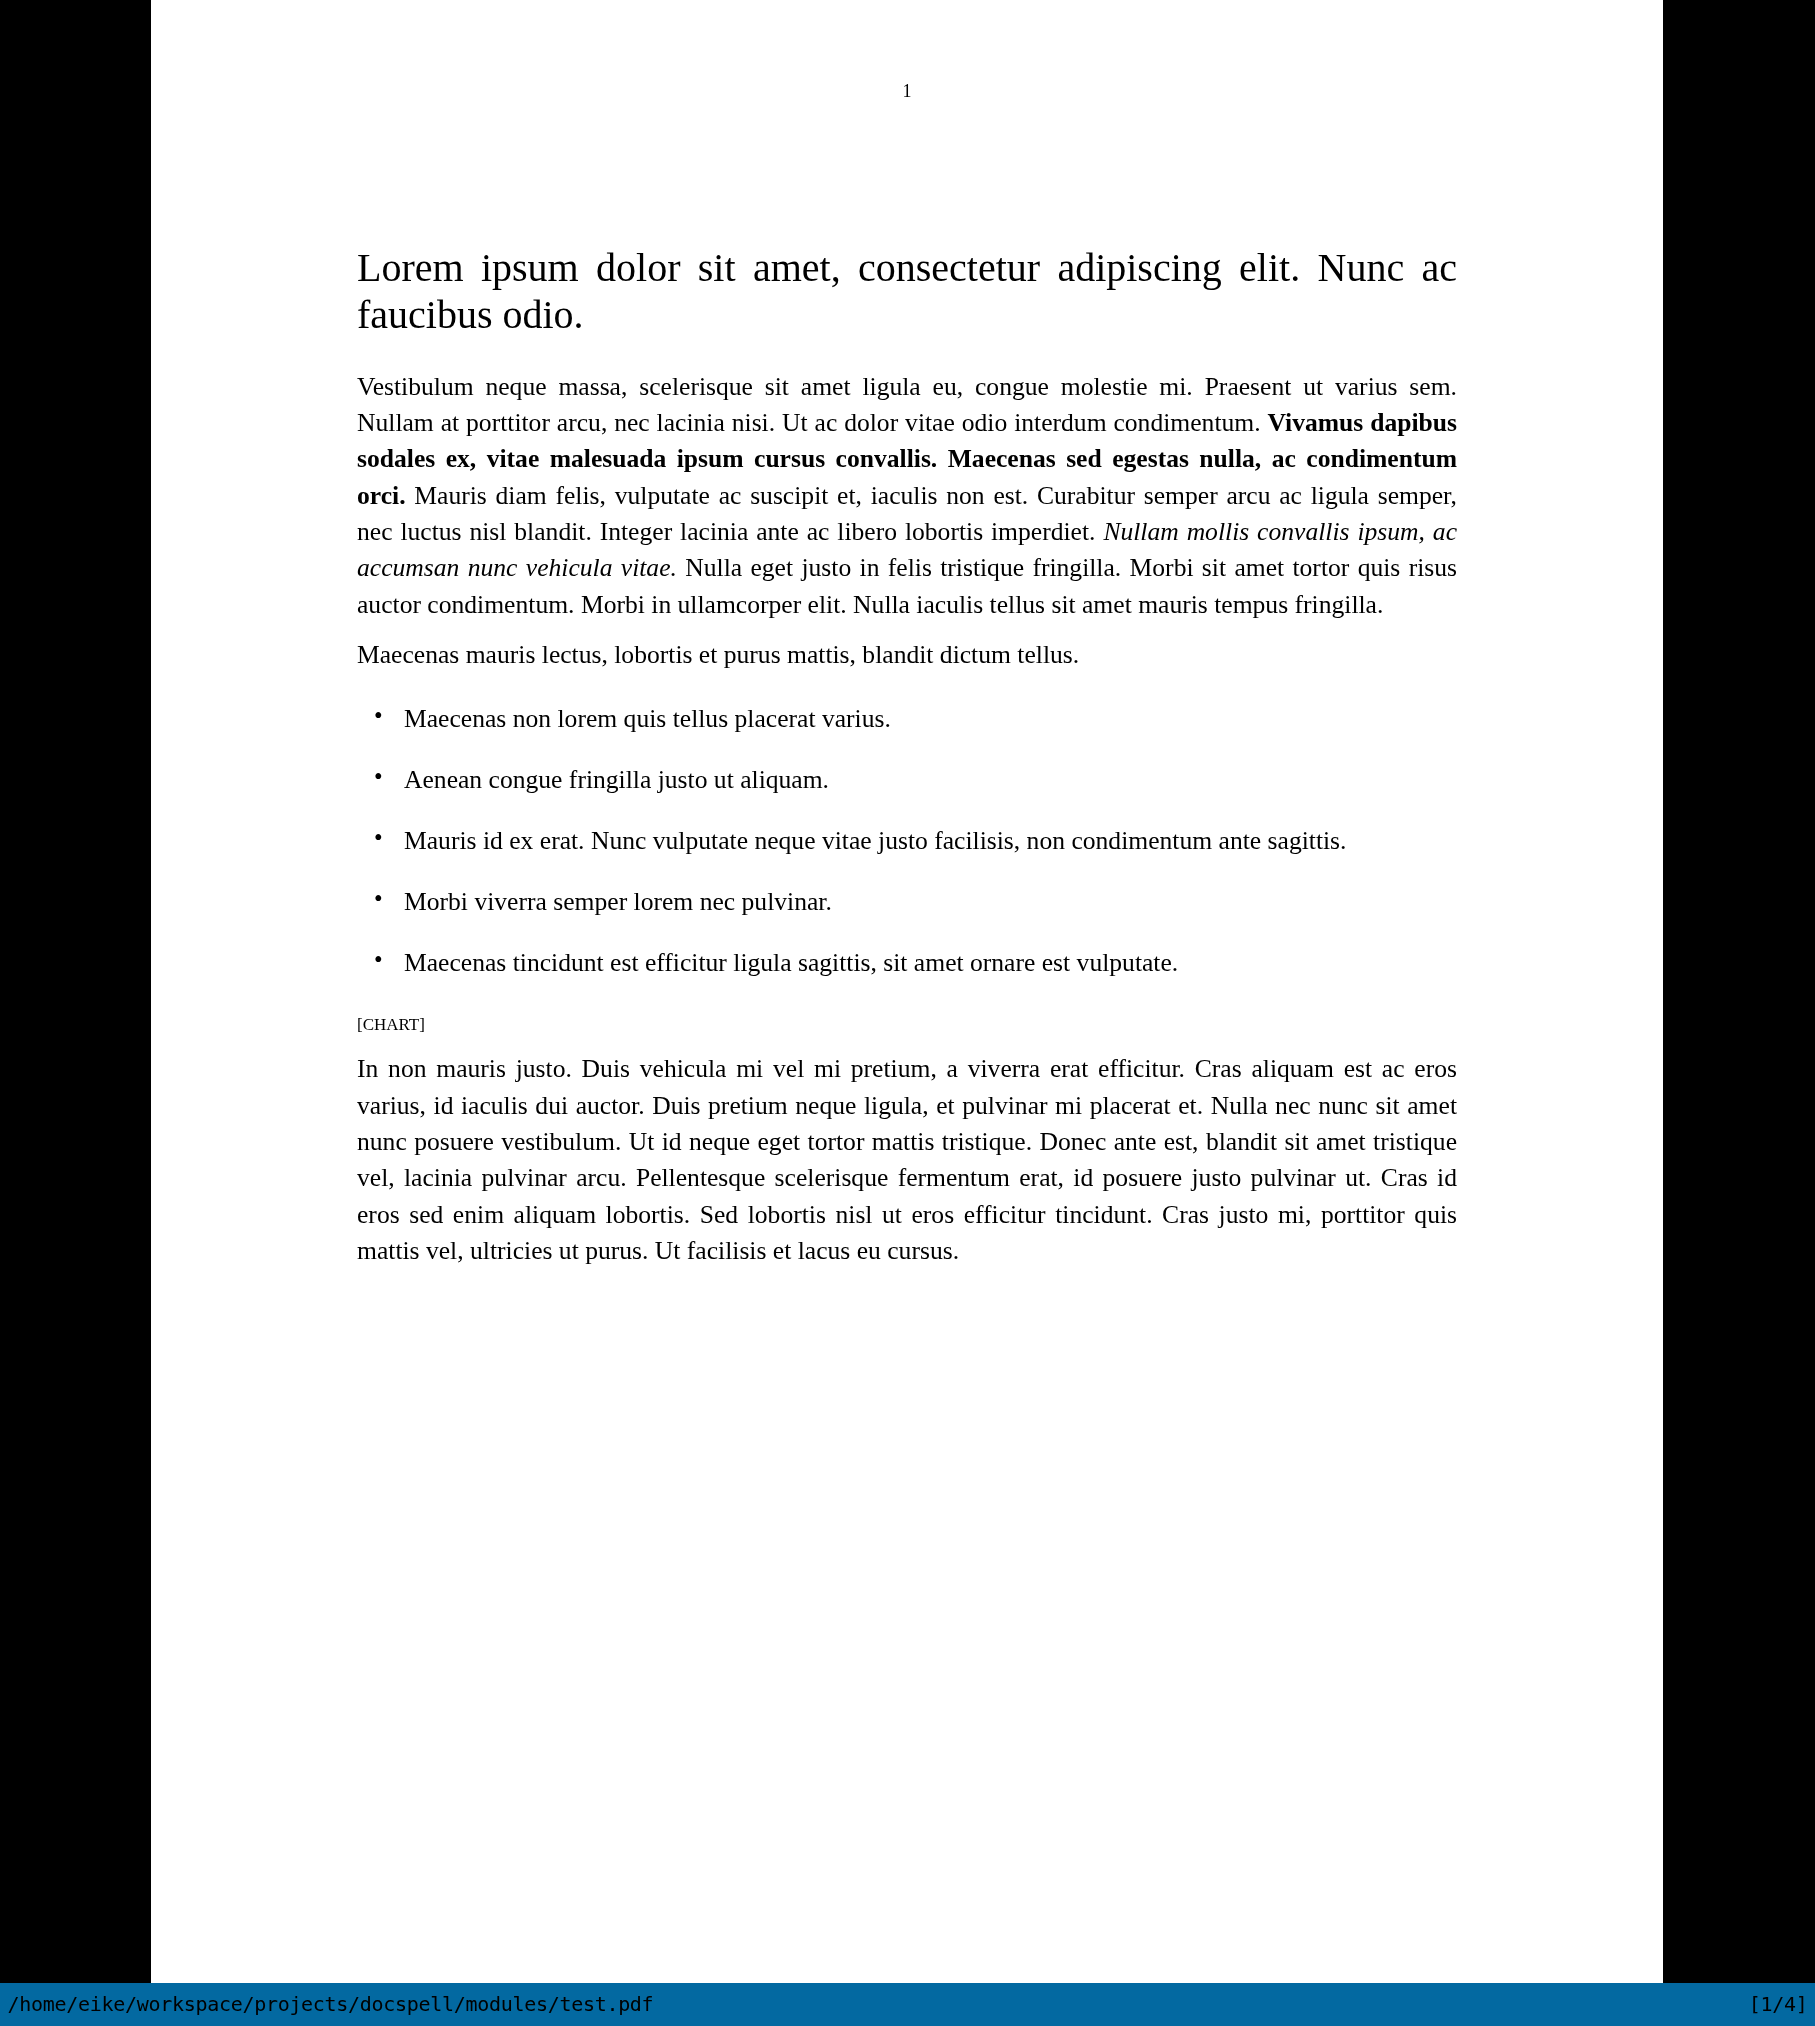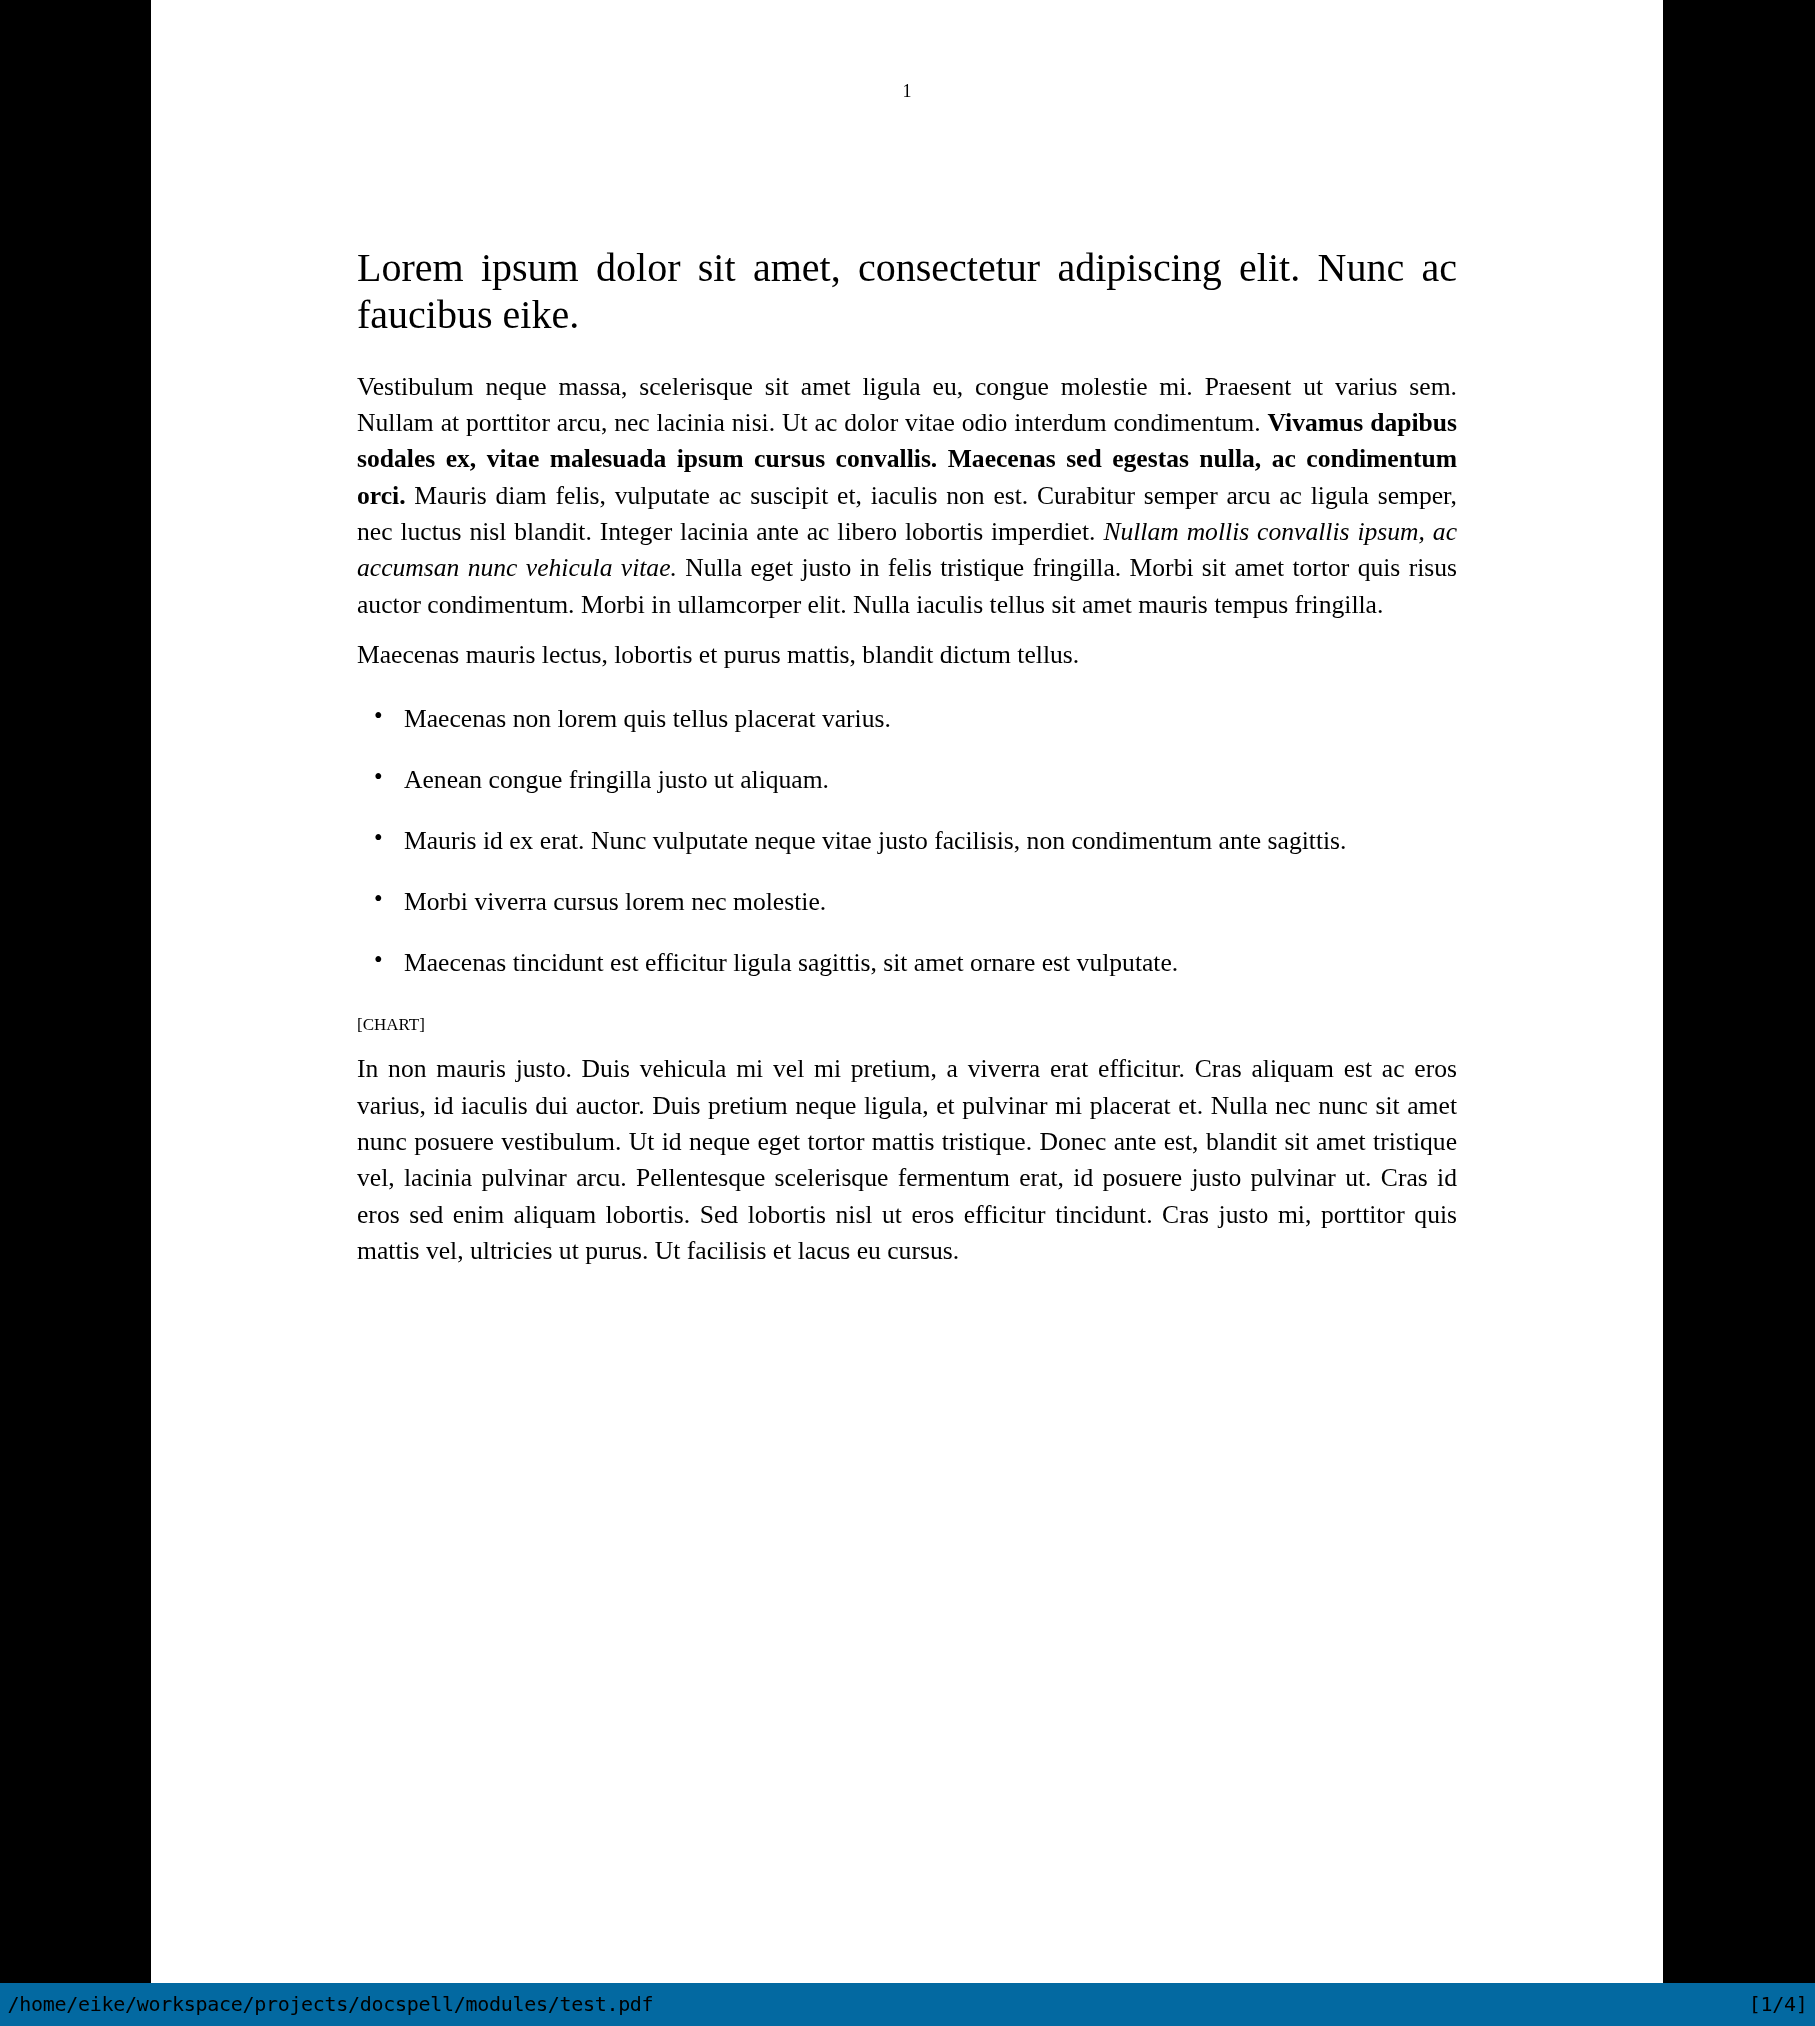--- a/index.html
+++ b/index.html
@@ -141,31 +141,31 @@
 
 <div id="viewer">
 
   <div id="page">
 
     <div class="pagenum">1</div>
 
     <div class="doc-body">
 
 
-      <h2 class="section-title">Lorem ipsum dolor sit amet, consectetur adipiscing elit. Nunc ac faucibus eike.</h2>
+      <h2 class="section-title">Lorem ipsum dolor sit amet, consectetur adipiscing elit. Nunc ac faucibus odio.</h2>
 
       <p class="para"><span>Vestibulum neque massa, scelerisque sit amet ligula eu, congue molestie mi. Praesent ut varius sem. Nullam at porttitor arcu, nec lacinia nisi. Ut ac dolor vitae odio interdum condimentum. </span><b>Vivamus dapibus sodales ex, vitae malesuada ipsum cursus convallis. Maecenas sed egestas nulla, ac condimentum orci.</b><span> Mauris diam felis, vulputate ac suscipit et, iaculis non est. Curabitur semper arcu ac ligula semper, nec luctus nisl blandit. Integer lacinia ante ac libero lobortis imperdiet. </span><i>Nullam mollis convallis ipsum, ac accumsan nunc vehicula vitae.</i><span> Nulla eget justo in felis tristique fringilla. Morbi sit amet tortor quis risus auctor condimentum. Morbi in ullamcorper elit. Nulla iaculis tellus sit amet mauris tempus fringilla.</span></p>
 
       <p class="para tight">Maecenas mauris lectus, lobortis et purus mattis, blandit dictum tellus.</p>
 
       <ul class="bullets">
         <li class="bold">Maecenas non lorem quis tellus placerat varius.</li>
         <li>Aenean congue fringilla justo ut aliquam.</li>
         <li>Mauris id ex erat. Nunc vulputate neque vitae justo facilisis, non condimentum ante sagittis.</li>
-        <li>Morbi viverra cursus lorem nec molestie.</li>
+        <li>Morbi viverra semper lorem nec pulvinar.</li>
         <li>Maecenas tincidunt est efficitur ligula sagittis, sit amet ornare est vulputate.</li>
       </ul>
 
       <p class="chart-placeholder">[CHART]</p>
 
       <p class="para tight">In non mauris justo. Duis vehicula mi vel mi pretium, a viverra erat efficitur. Cras aliquam est ac eros varius, id iaculis dui auctor. Duis pretium neque ligula, et pulvinar mi placerat et. Nulla nec nunc sit amet nunc posuere vestibulum. Ut id neque eget tortor mattis tristique. Donec ante est, blandit sit amet tristique vel, lacinia pulvinar arcu. Pellentesque scelerisque fermentum erat, id posuere justo pulvinar ut. Cras id eros sed enim aliquam lobortis. Sed lobortis nisl ut eros efficitur tincidunt. Cras justo mi, porttitor quis mattis vel, ultricies ut purus. Ut facilisis et lacus eu cursus.</p>
 
     </div>
   </div>
 

